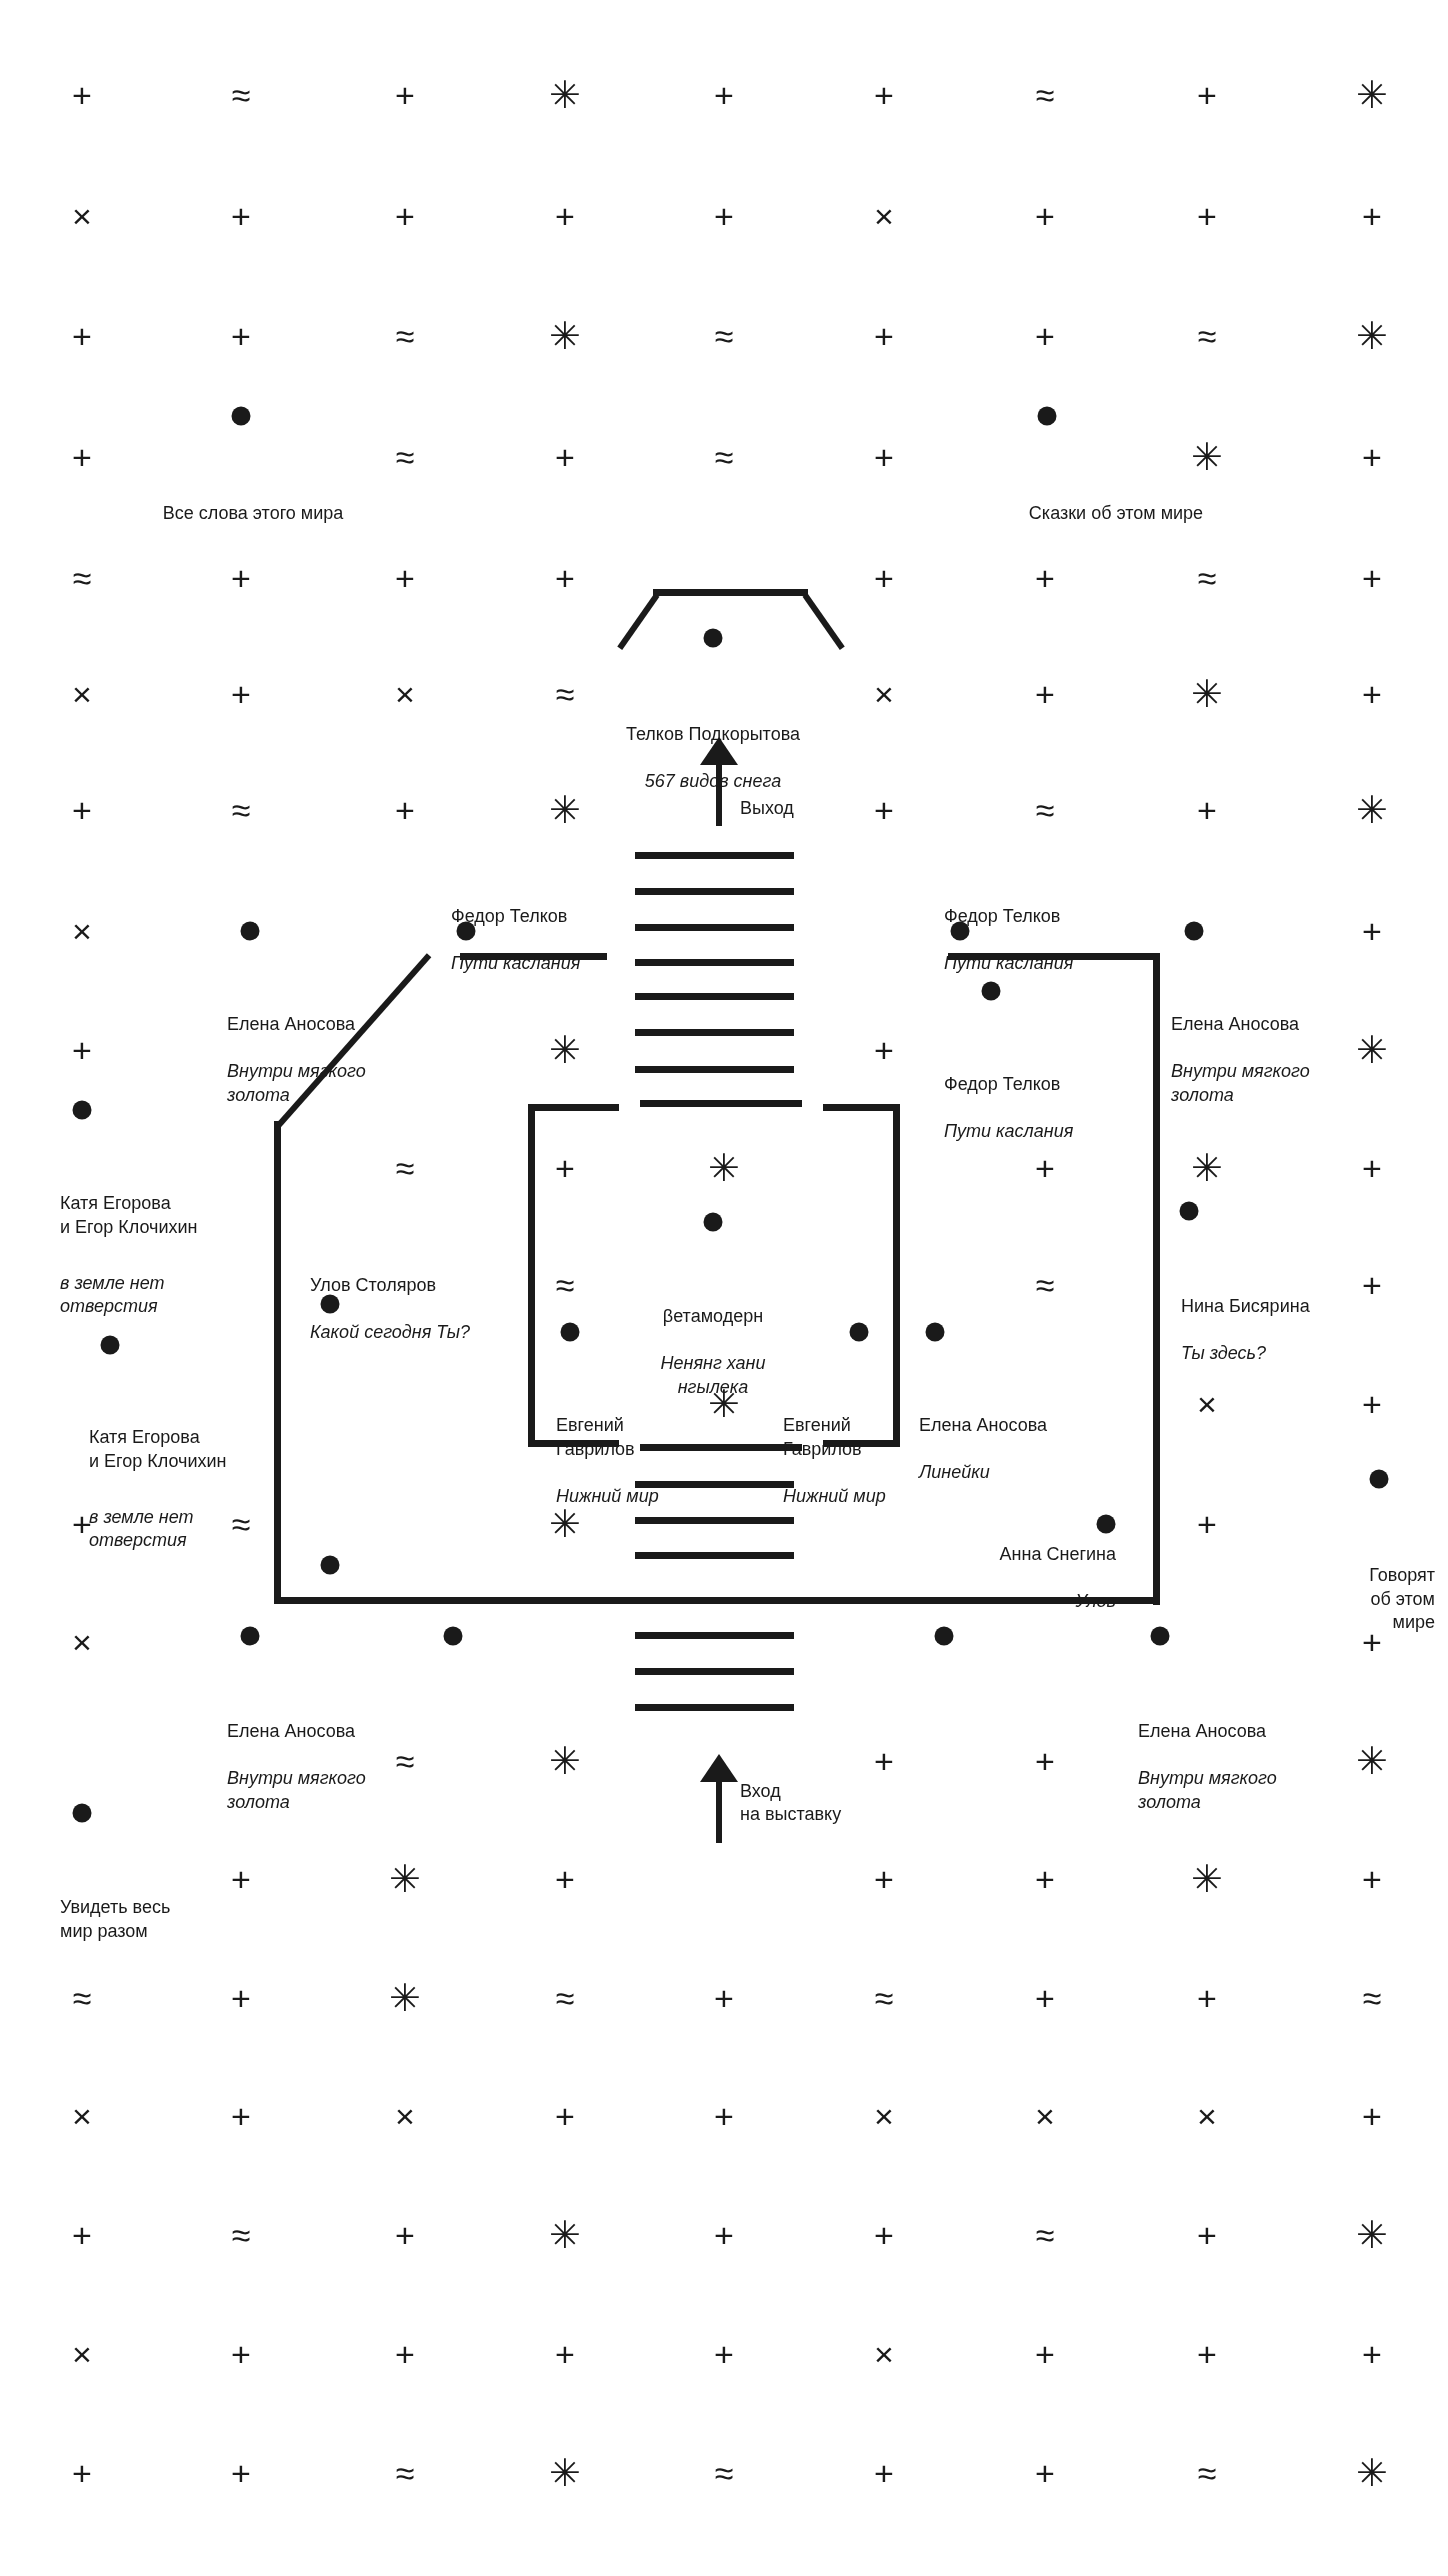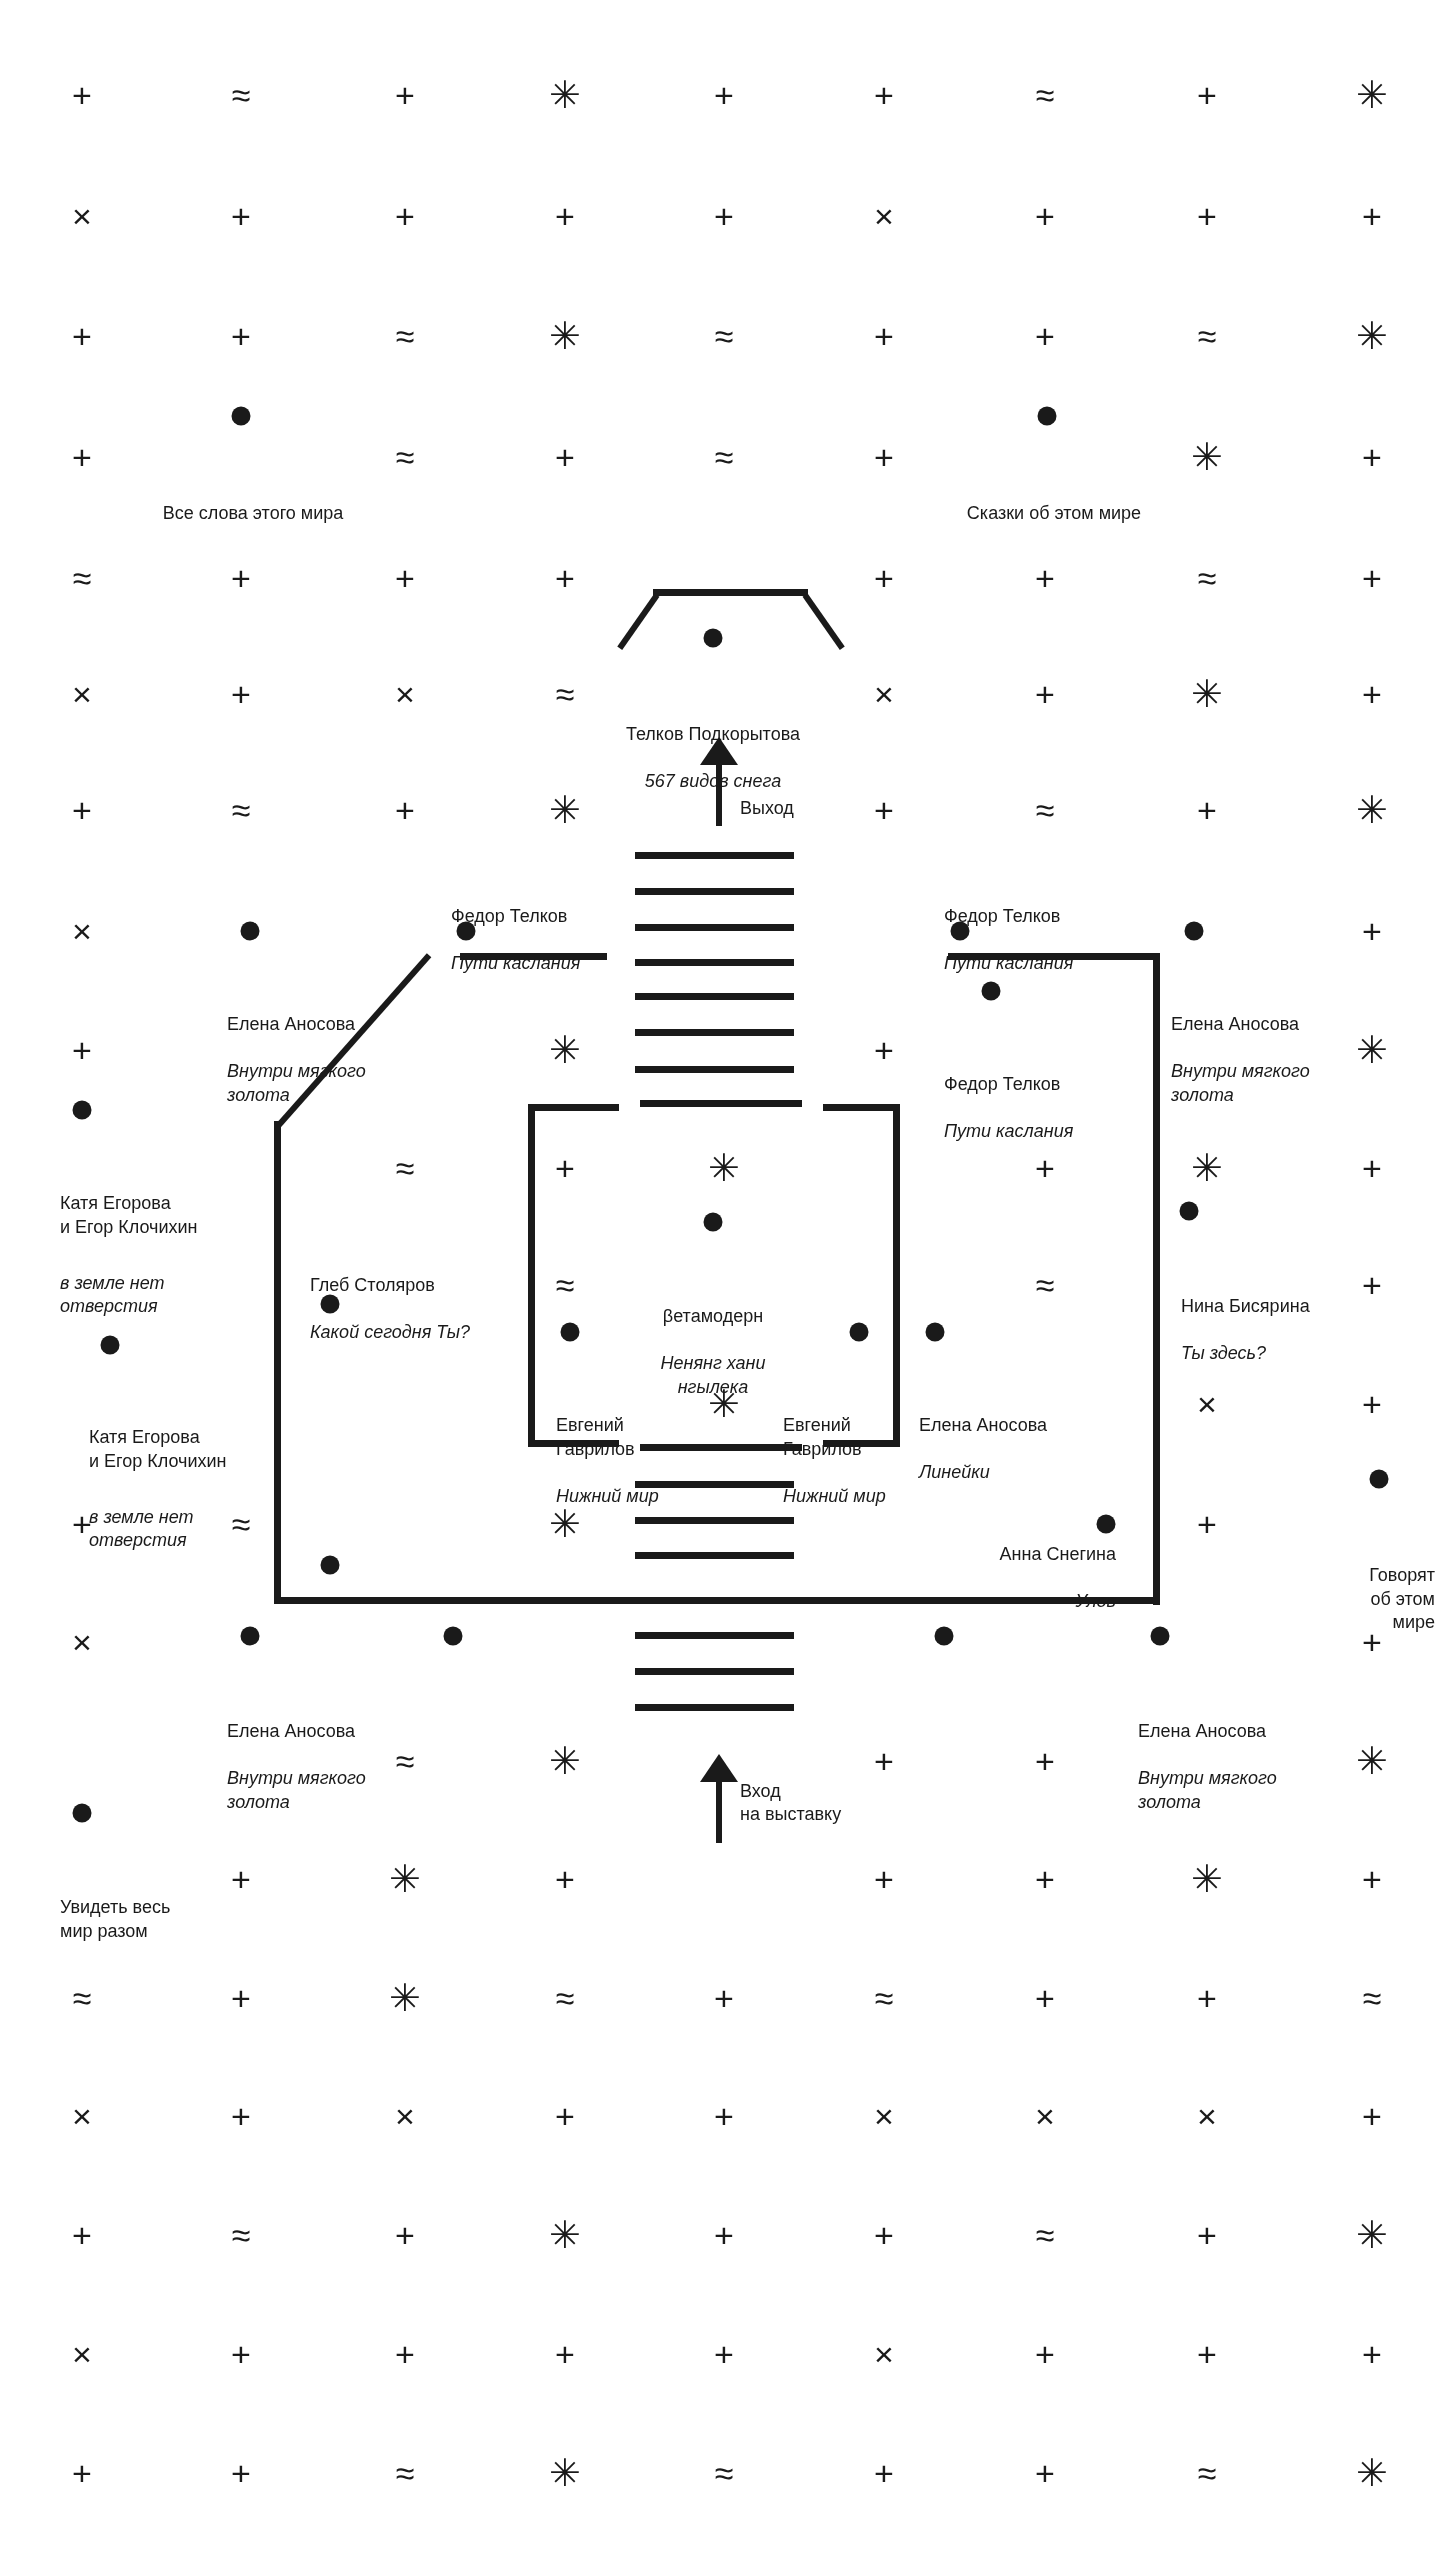--- a/index.html
+++ b/index.html
@@ -304,21 +304,21 @@
   <div class="dot" style="left:250px;top:1636px;"></div>
   <div class="dot" style="left:453px;top:1636px;"></div>
   <div class="dot" style="left:944px;top:1636px;"></div>
   <div class="dot" style="left:1160px;top:1636px;"></div>
   <div class="dot" style="left:82px;top:1813px;"></div>
 
   <div class="lbl c" style="left:253px;top:442px;">
     <span class="who">Все слова этого мира</span>
   </div>
 
-  <div class="lbl c" style="left:1054px;top:442px;">
+  <div class="lbl c" style="left:1116px;top:442px;">
     <span class="who">Сказки об этом мире</span>
   </div>
 
   <div class="lbl c" style="left:713px;top:663px;">
     <span class="who">Телков Подкорытова</span>
     <span class="what">567 видов снега</span>
   </div>
 
   <div class="lbl l" style="left:451px;top:845px;">
     <span class="who">Федор Телков</span>
@@ -355,21 +355,21 @@
   </div>
 
   <div class="lbl l" style="left:89px;top:1366px;">
     <span class="who">Катя Егорова
 и Егор Клочихин</span>
     <span class="what" style="margin-top:8.6px;">в земле нет
 отверстия</span>
   </div>
 
   <div class="lbl l" style="left:310px;top:1214px;">
-    <span class="who">Глеб Столяров</span>
+    <span class="who">Улов Столяров</span>
     <span class="what">Какой сегодня Ты?</span>
   </div>
 
   <div class="lbl c" style="left:713px;top:1245px;">
     <span class="who">βетамодерн</span>
     <span class="what">Ненянг хани
 нгылека</span>
   </div>
 
   <div class="lbl l" style="left:556px;top:1354px;">

